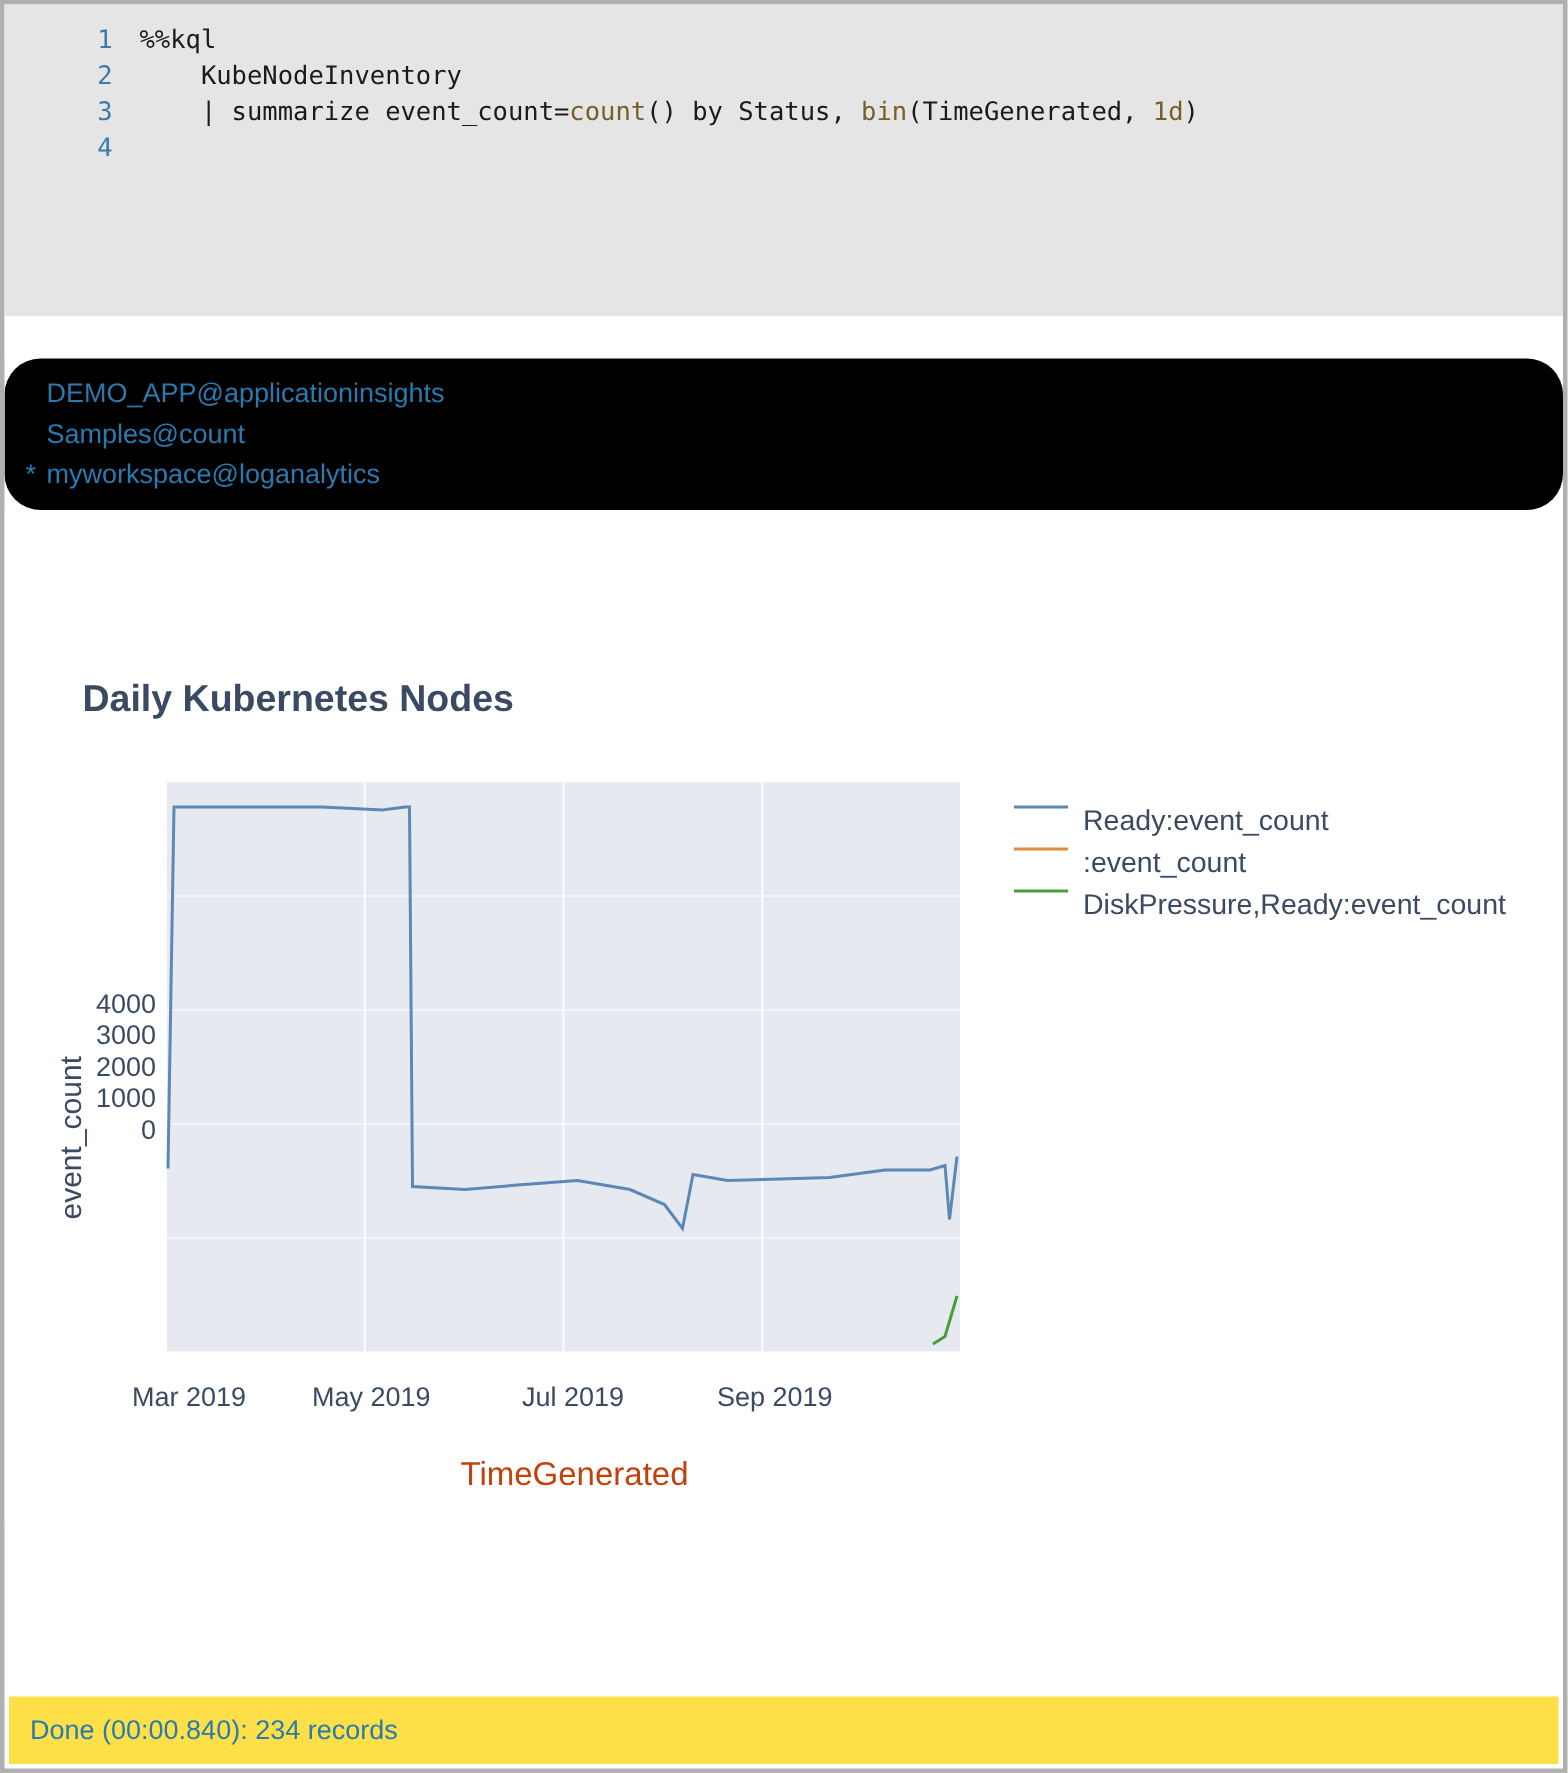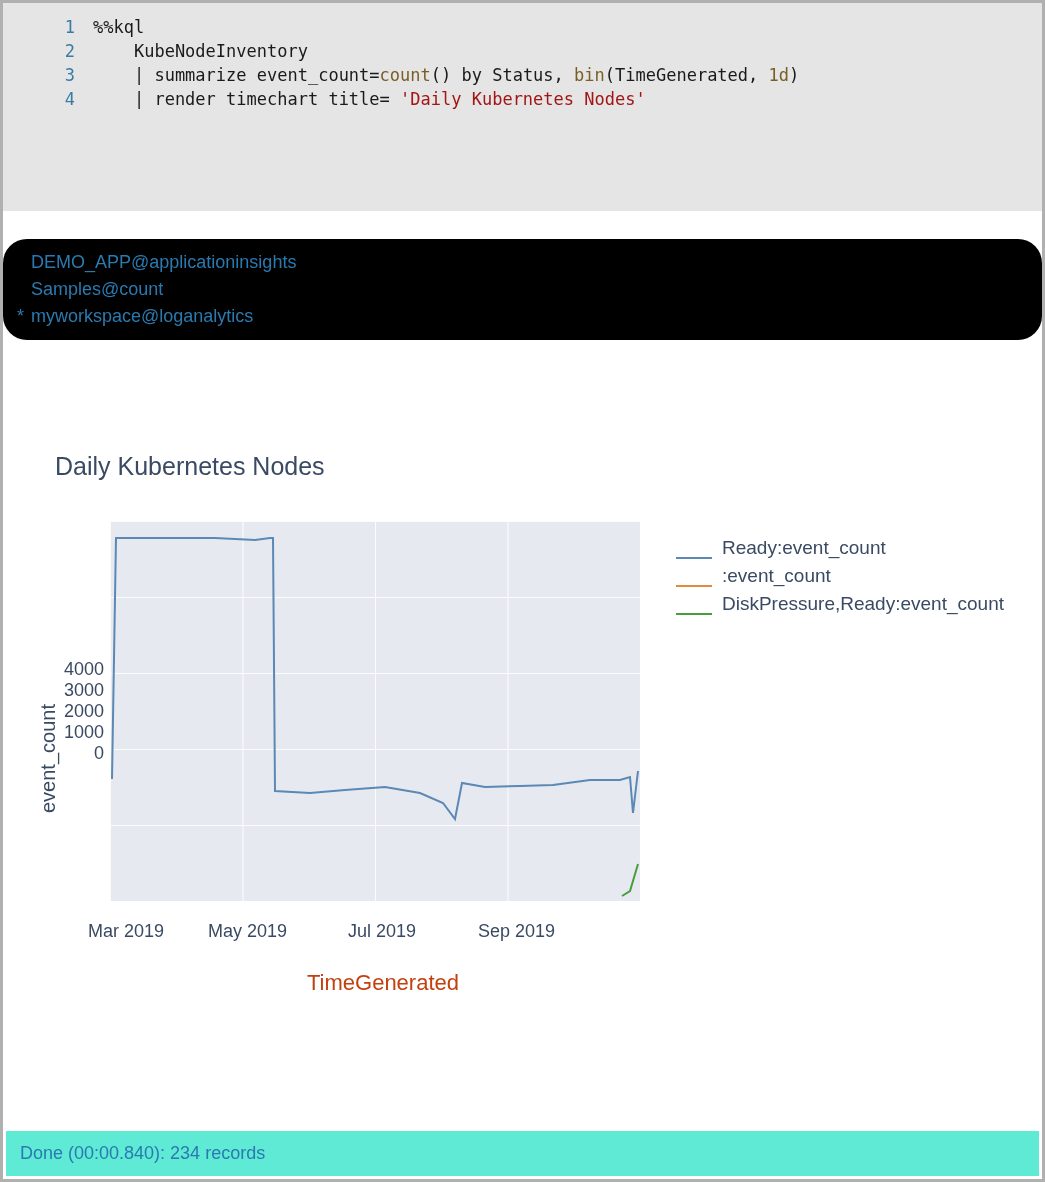--- a/index.html
+++ b/index.html
@@ -39,21 +39,21 @@
     line-height: 27px;
     border-radius: 24px;
   }
   .info-line { display: flex; }
   .info-prefix { width: 14px; color: #2a7ab0; }
   .chart-area { padding: 60px 30px 20px 30px; background: #fff; }
   .chart-title {
     font-size: 25px;
     color: #3a4a63;
     margin: 52px 0 40px 22px;
-    font-weight: 400;
+    font-weight: 700;
   }
   .plot-wrap { display: flex; align-items: flex-start; }
   .plot-left { display: flex; }
   .ylabel {
     writing-mode: vertical-rl;
     transform: rotate(180deg);
     color: #3a4a63;
     font-size: 20px;
     text-align: center;
     padding: 0 4px;
@@ -104,26 +104,26 @@
     font-size: 22px;
     margin-top: 28px;
     width: 530px;
   }
   .legend {
     margin-left: 28px;
     margin-top: 16px;
     font-size: 19px;
     color: #3a4a63;
   }
-  .legend-item { display: flex; align-items: flex-end; margin-bottom: 6px; }
+  .legend-item { display: flex; align-items: flex-start; margin-bottom: 6px; }
   .legend-swatch { width: 36px; height: 2px; margin-right: 10px; }
   .status-bar {
     position: absolute;
     left: 3px; right: 3px; bottom: 3px;
-    background: #5eead4;
+    background: #fde047;
     color: #2a7ab0;
     font-size: 18px;
     padding: 12px 14px;
   }
   .wrap { position: relative; width: 100%; height: 100%; }
 </style>
 </head>
 <body>
 <div class="wrap">
 
@@ -135,21 +135,20 @@
   <div class="code-row">
     <div class="gutter">2</div>
     <div class="code-text">    KubeNodeInventory</div>
   </div>
   <div class="code-row">
     <div class="gutter">3</div>
     <div class="code-text"><span>    | summarize event_count=</span><span class="fn">count</span><span>() by Status, </span><span class="fn">bin</span><span>(TimeGenerated, </span><span class="lit">1d</span><span>)</span></div>
   </div>
   <div class="code-row">
     <div class="gutter">4</div>
-    <div class="code-text"><span>    | render timechart title= </span><span class="str">'Daily Kubernetes Nodes'</span></div>
   </div>
 </div>
 
 <div class="output-gap"></div>
 
 <div class="info-banner">
   <div class="info-line">
     <span class="info-prefix"> </span>
     <span>DEMO_APP@applicationinsights</span>
   </div>

